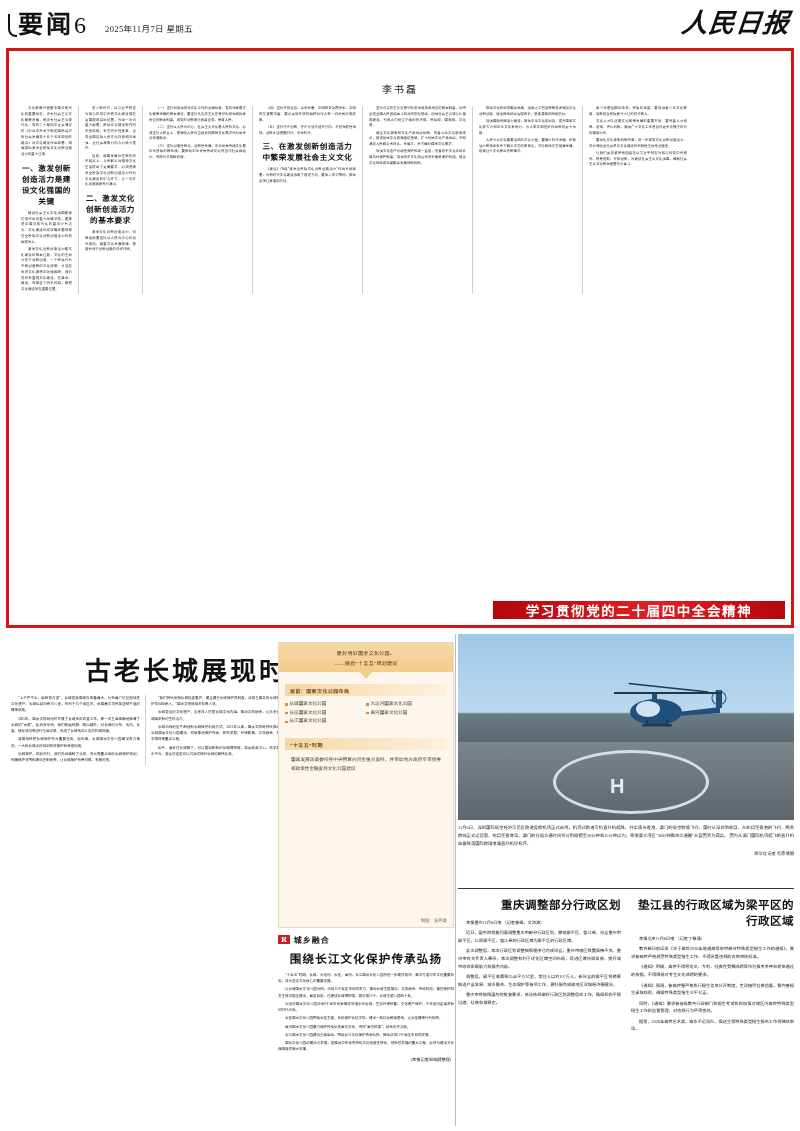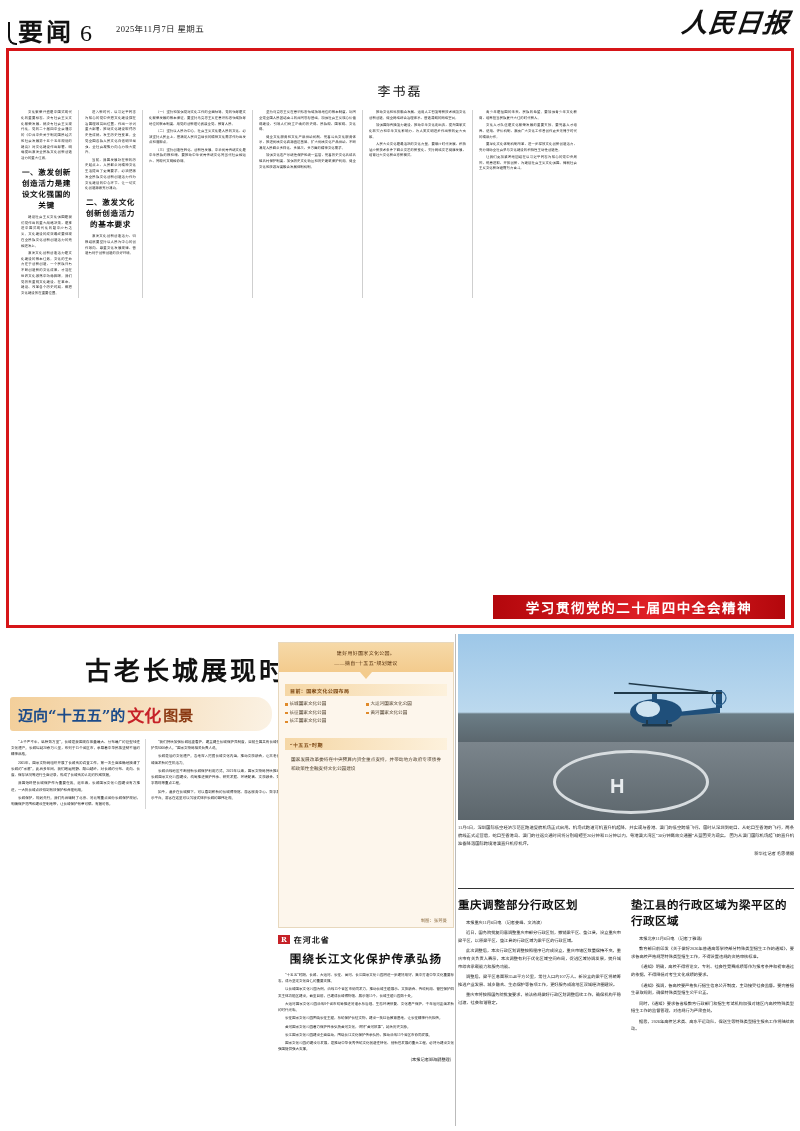--- a/index.html
+++ b/index.html
@@ -2,48 +2,48 @@
 <html lang="zh-CN"><head>
 <meta charset="utf-8">
 <title>人民日报 要闻 6</title>
 <style>
   html,body{margin:0;padding:0;background:#ffffff;}
   body{width:800px;height:1131px;font-family:"Liberation Serif",serif;color:#111;overflow:hidden;position:relative;}
   .page{width:800px;height:1131px;position:relative;}
 
   
   .masthead{height:46px;position:relative;padding:0 10px;}
-  .mh-left{position:absolute;left:8px;top:20px;display:flex;align-items:baseline;gap:6px;}
+  .mh-left{position:absolute;left:8px;top:12px;display:flex;align-items:baseline;gap:0;}
   .mh-bracket{position:relative;padding-left:10px;}
   .mh-bracket:before{content:"";position:absolute;left:0;top:2px;bottom:0px;width:7px;border-left:2px solid #111;border-bottom:2px solid #111;border-bottom-left-radius:8px;}
   .mh-title{font-family:"DejaVu Serif",serif;font-weight:bold;font-size:25px;letter-spacing:3px;line-height:1;}
   .mh-num{font-family:"Liberation Serif",serif;font-size:24px;font-weight:normal;line-height:1;}
-  .mh-date{font-size:8.5px;letter-spacing:.4px;color:#222;position:absolute;left:116px;top:22px;white-space:nowrap;}
+  .mh-date{font-size:8.5px;letter-spacing:.4px;color:#222;position:absolute;left:105px;top:22px;white-space:nowrap;}
   .mh-brand{position:absolute;right:10px;top:2px;font-family:"DejaVu Serif",serif;font-size:26px;font-weight:bold;letter-spacing:1px;font-style:italic;color:#111;transform:skewX(-6deg);}
 
   
   .topwrap{position:absolute;left:6px;top:48px;width:788px;height:580px;border:3px solid #d61518;box-sizing:border-box;padding:6px 6px 0 6px;}
   .topinner{position:relative;width:100%;height:100%;}
 
   .hl-block{text-align:center;padding-top:14px;}
   .headline{font-family:"DejaVu Serif",serif;font-weight:bold;font-size:37px;letter-spacing:5px;line-height:1.12;}
-  .byline{font-size:13px;letter-spacing:2px;margin-top:10px;color:#222;}
+  .byline{font-size:10px;letter-spacing:2px;margin-top:10px;color:#222;}
 
   .cols{display:flex;gap:0;margin-top:10px;}
   .col{padding:0 6px;box-sizing:border-box;border-right:1px solid #cfcfcf;}
   .col:last-child{border-right:none;}
   .tiny{font-size:3.35px;line-height:1.72;text-align:justify;color:#1a1a1a;letter-spacing:.1px;word-break:break-all;}
   .tiny p{margin:0 0 1.5px 0;text-indent:7px;}
   .sec{font-size:7.6px;font-weight:bold;text-align:center;line-height:1.45;margin:5px 0 4px;letter-spacing:.6px;}
 
   
   .sidecol{width:64px;}
   .maincol{width:110px;}
 
-  .redbanner{position:absolute;right:0;bottom:6px;width:292px;height:24px;background:linear-gradient(90deg,#b3070c,#e02026 55%,#b3070c);display:flex;align-items:center;justify-content:center;}
+  .redbanner{position:absolute;right:0;bottom:6px;width:292px;height:18px;background:linear-gradient(90deg,#b3070c,#e02026 55%,#b3070c);display:flex;align-items:center;justify-content:center;}
   .redbanner span{color:#fff;font-family:"DejaVu Serif",serif;font-weight:bold;font-size:13.5px;letter-spacing:1.6px;}
 
   
   .bottom{position:absolute;left:6px;top:634px;width:788px;height:492px;}
   .blk-left{position:absolute;left:0;top:0;width:448px;height:492px;}
   .blk-right{position:absolute;left:452px;top:0;width:336px;height:492px;}
 
   .gw-title{font-family:"DejaVu Serif",serif;font-size:26px;font-weight:bold;letter-spacing:3px;text-align:center;margin-top:16px;}
   .gw-by{font-size:8px;letter-spacing:2px;text-align:center;margin-top:9px;color:#222;}
 
@@ -85,21 +85,21 @@
   .pad{position:absolute;left:0;bottom:0;width:336px;height:78px;background:linear-gradient(180deg,#7b858c,#5c666c);}
   .padcircle{position:absolute;left:95px;bottom:6px;width:150px;height:58px;border:3px solid #d8dde0;border-radius:50%;}
   .padH{position:absolute;left:152px;bottom:22px;color:#e8ecee;font-size:20px;font-weight:bold;font-family:"Liberation Sans",sans-serif;}
   .photo-cap{position:absolute;left:0;top:190px;width:336px;font-size:4.3px;line-height:1.85;text-align:justify;color:#1a1a1a;}
   .photo-cap .credit{text-align:right;display:block;margin-top:2px;}
 
   .hr{border-top:1px solid #333;margin:6px 0;}
 
   .news2{display:flex;gap:10px;margin-top:8px;}
   .newscol{width:163px;}
-  .news-h{font-family:"DejaVu Serif",serif;font-size:11.5px;font-weight:bold;text-align:left;letter-spacing:.5px;line-height:1.4;}
+  .news-h{font-family:"DejaVu Serif",serif;font-size:11.5px;font-weight:bold;text-align:right;letter-spacing:.5px;line-height:1.4;}
   .news-b{font-size:4.2px;line-height:1.85;text-align:justify;word-break:break-all;margin-top:6px;color:#1a1a1a;}
   .news-b p{margin:0 0 2.5px 0;text-indent:8px;}
   .news-sign{text-align:right;font-size:4.2px;margin-top:4px;}
 
   .divider-v{position:absolute;left:449px;top:0;width:1px;height:492px;background:#bbb;}
 </style>
 </head>
 <body>
 
 <div class="page">
@@ -146,20 +146,30 @@
       </div>
 
       <div class="col maincol">
         <div class="tiny">
           <p>（一）坚持和加强党对文化工作的全面领导。党的领导是文化繁荣发展的根本保证。要坚持马克思主义在意识形态领域指导地位的根本制度，用党的创新理论武装全党、教育人民。</p>
           <p>（二）坚持以人民为中心。社会主义文化是人民的文化，必须坚持人民至上，把满足人民日益增长的精神文化需求作为出发点和落脚点。</p>
           <p>（三）坚持创造性转化、创新性发展。中华优秀传统文化是中华民族的根和魂，要推动中华优秀传统文化同当代社会相适应、同现代文明相协调。</p>
         </div>
       </div>
 
+      <div class="col maincol">
+        <div class="tiny">
+          <p>（四）坚持开放包容、兼收并蓄。文明因交流而多彩，文明因互鉴而丰富。要以更加开放的胸襟对待人类一切优秀文明成果。</p>
+          <p>（五）坚持守正创新。守正才能不迷失方向、不犯颠覆性错误，创新才能把握时代、引领时代。</p>
+        </div>
+        <div class="sec">三、在激发创新创造活力中繁荣发展社会主义文化</div>
+        <div class="tiny">
+          <p>《建议》围绕"激发全民族文化创新创造活力"作出系统部署，为新时代文化建设指明了前进方向。要深入学习贯彻，推动各项任务落到实处。</p>
+        </div>
+      </div>
 
       <div class="col maincol">
         <div class="tiny">
           <p>坚持马克思主义在意识形态领域指导地位的根本制度，巩固全党全国人民团结奋斗的共同思想基础。加强社会主义核心价值观建设，引导人们树立正确的历史观、民族观、国家观、文化观。</p>
           <p>健全文化服务和文化产品供给机制，完善公共文化服务体系，推进优质文化资源直达基层。扩大优质文化产品供给，不断满足人民群众多样化、多层次、多方面的精神文化需求。</p>
           <p>加强文化遗产系统性保护和统一监管，完善历史文化名城名镇名村保护制度，加强历史文化街区和历史建筑保护利用。健全文化和旅游深度融合发展体制机制。</p>
         </div>
       </div>
 
       <div class="col maincol">
@@ -186,25 +196,20 @@
     </div>
    </div>
   </div>
 
   <div class="bottom">
     <div class="divider-v"></div>
 
     <div class="blk-left">
       <div class="gw-title">古老长城展现时代新貌</div>
 
-      <div class="badge">
-        <span class="b1">迈向“十五五”的</span>
-        <span class="b2">文化</span>
-        <span class="b3">图景</span>
-      </div>
 
       <div class="gwcols">
         <div class="gwcol">
           <div class="gw-tiny">
             <p>“上千严不率，纵横数万里”。长城是我国现存体量最大、分布最广的巨型线性文化遗产。长城绵延20余万公里，布列于15个省区市，承载着中华民族坚韧不屈的精神品格。</p>
             <p>2005年，国家文物局组织开展了长城资源调查工作，第一次全面准确地摸清了长城的“家底”。此后多年间，我们踏遍荒野、翻山越岭，对长城的分布、走向、长度、保存状况等进行全面记录，形成了长城资源认定的权威数据。</p>
             <p>我国始终把长城保护作为重要任务。近年来，长城国家文化公园建设有力推进，一大批长城点段得到有效保护和合理利用。</p>
             <p>长城保护，规划先行。我们先后编制了北京、河北等重点省份长城保护规划，明确保护范围和建设控制地带，让长城保护有章可循、有据可依。</p>
           </div>
         </div>
@@ -260,21 +265,21 @@
         <div class="info-sec">
           <div class="info-sec-t">“十五五”时期</div>
           <div class="info-note">国家发展改革委将在中央预算内资金重点支持，并带动地方政府专项债券和政策性金融支持文化公园建设</div>
         </div>
         <div class="info-credit">制图：张芳曼</div>
       </div>
 
       <div class="gwnote">
         <div class="yanshen">
           <span class="ys-r">R</span>
-          <span class="ys-t">在河北省</span>
+          <span class="ys-t">城乡融合</span>
         </div>
         <div class="ys-h">围绕长江文化保护传承弘扬</div>
         <div class="gw-tiny">
           <p>“十五五”时期，长城、大运河、长征、黄河、长江国家文化公园将进一步建好用好，集中打造中华文化重要标志，成为坚定文化自信的重要支撑。</p>
           <p>以长城国家文化公园为例，沿线15个省区市协同发力，推动长城主题展示、文旅融合、传统利用、管控保护四类主体功能区建设。截至目前，已建成长城博物馆、展示馆15个，长城主题公园数十处。</p>
           <p>大运河国家文化公园沿线8个省市统筹推进河道水系治理、生态环境修复、文化遗产保护，千年运河正焕发新的时代光彩。</p>
           <p>长征国家文化公园围绕长征主题，系统保护长征文物，建设一批红色教育基地，让长征精神代代相传。</p>
           <p>黄河国家文化公园着力保护传承弘扬黄河文化，讲好“黄河故事”，延续历史文脉。</p>
           <p>长江国家文化公园建设全面启动，围绕长江文化保护传承弘扬，推动沿线13个省区市协同发展。</p>
           <p>国家文化公园的建设与发展，是推动中华优秀传统文化创造性转化、创新性发展的重大工程，必将为建设文化强国提供强大支撑。</p>

